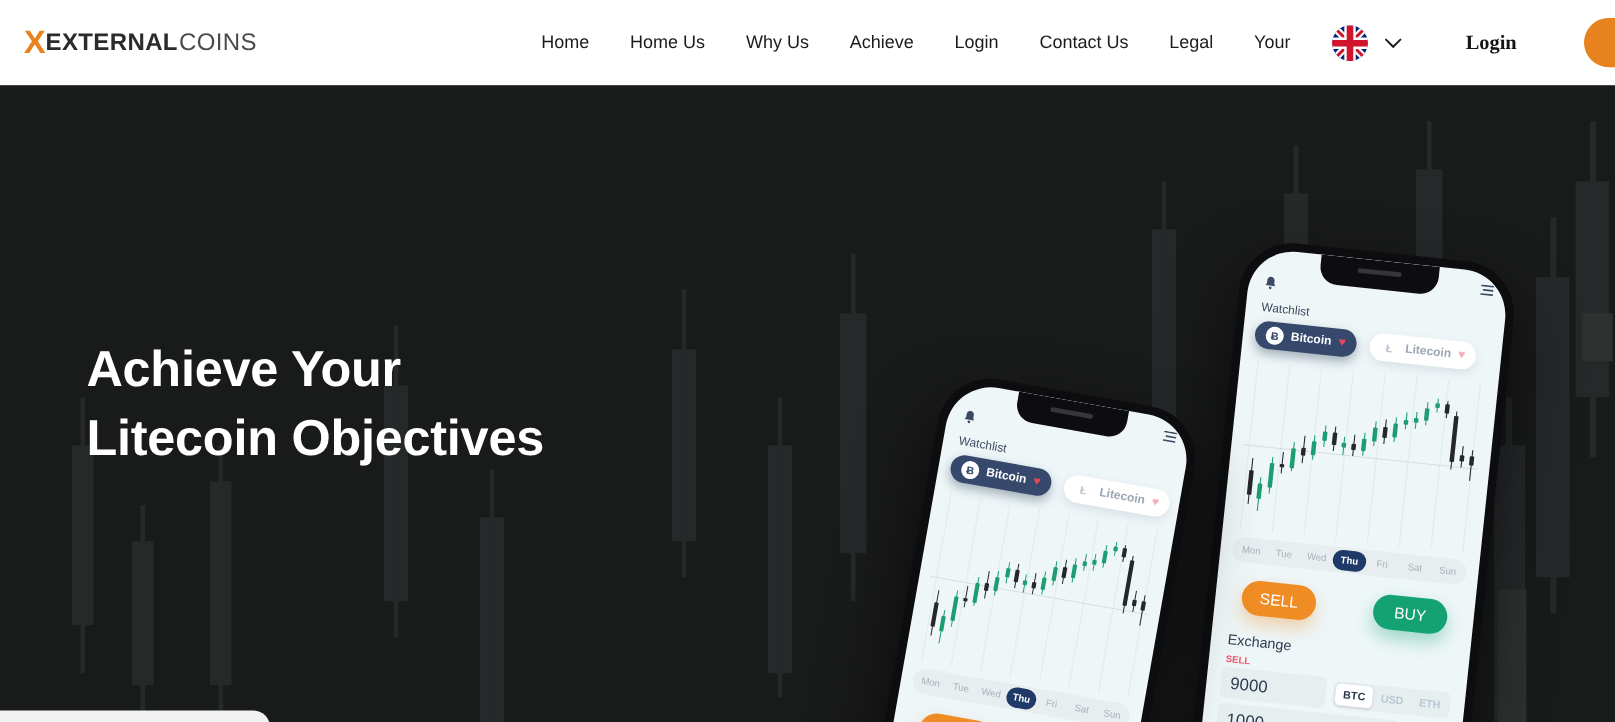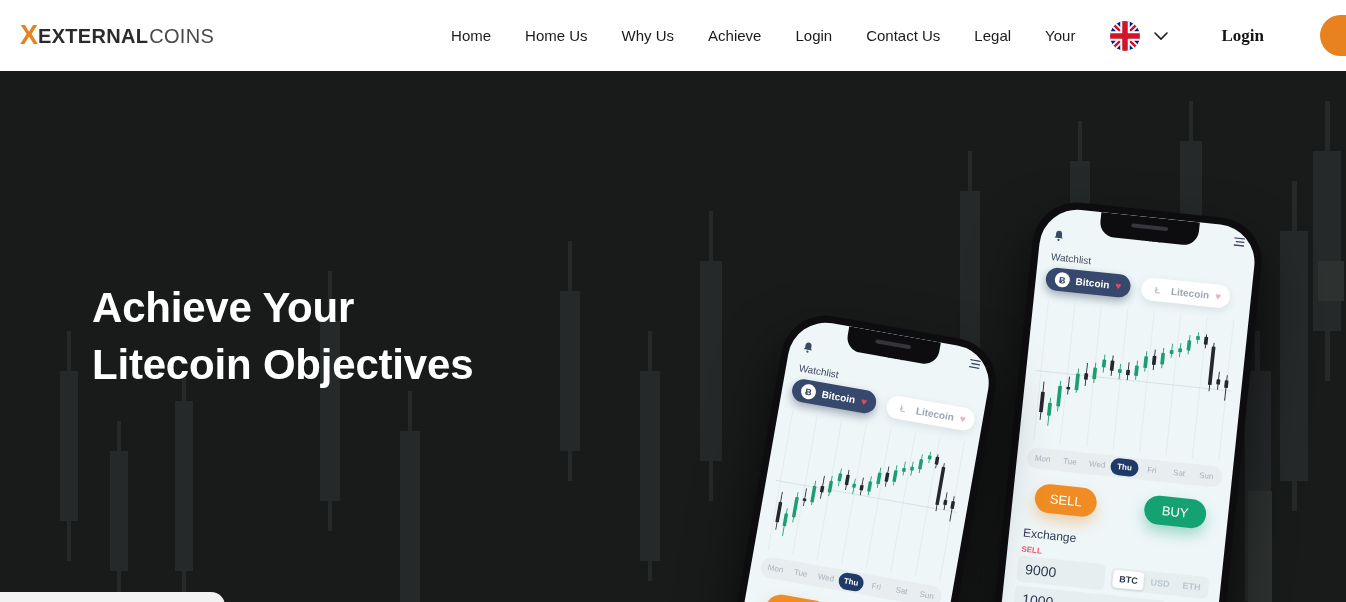--- a/index.html
+++ b/index.html
@@ -67,21 +67,21 @@
 
   
   .hero {
     position: absolute; top: 71px; left: 0;
     width: 1346px; height: 531px;
     background: #191b1a;
     overflow: hidden;
   }
   .bg-candles { position: absolute; inset: 0; }
 
-  .hero-copy { position: absolute; left: 92px; top: 208px; width: 620px; }
+  .hero-copy { position: absolute; left: 72px; top: 208px; width: 620px; }
   .headline {
     font-size: 42px; font-weight: bold; color: #ffffff;
     line-height: 57px; letter-spacing: -0.2px;
   }
   .accent { color: #e8821e; }
   .sub {
     margin-top: 28px;
     font-size: 25px; color: #f0eee9; line-height: 39px; font-weight: 300;
   }
 

